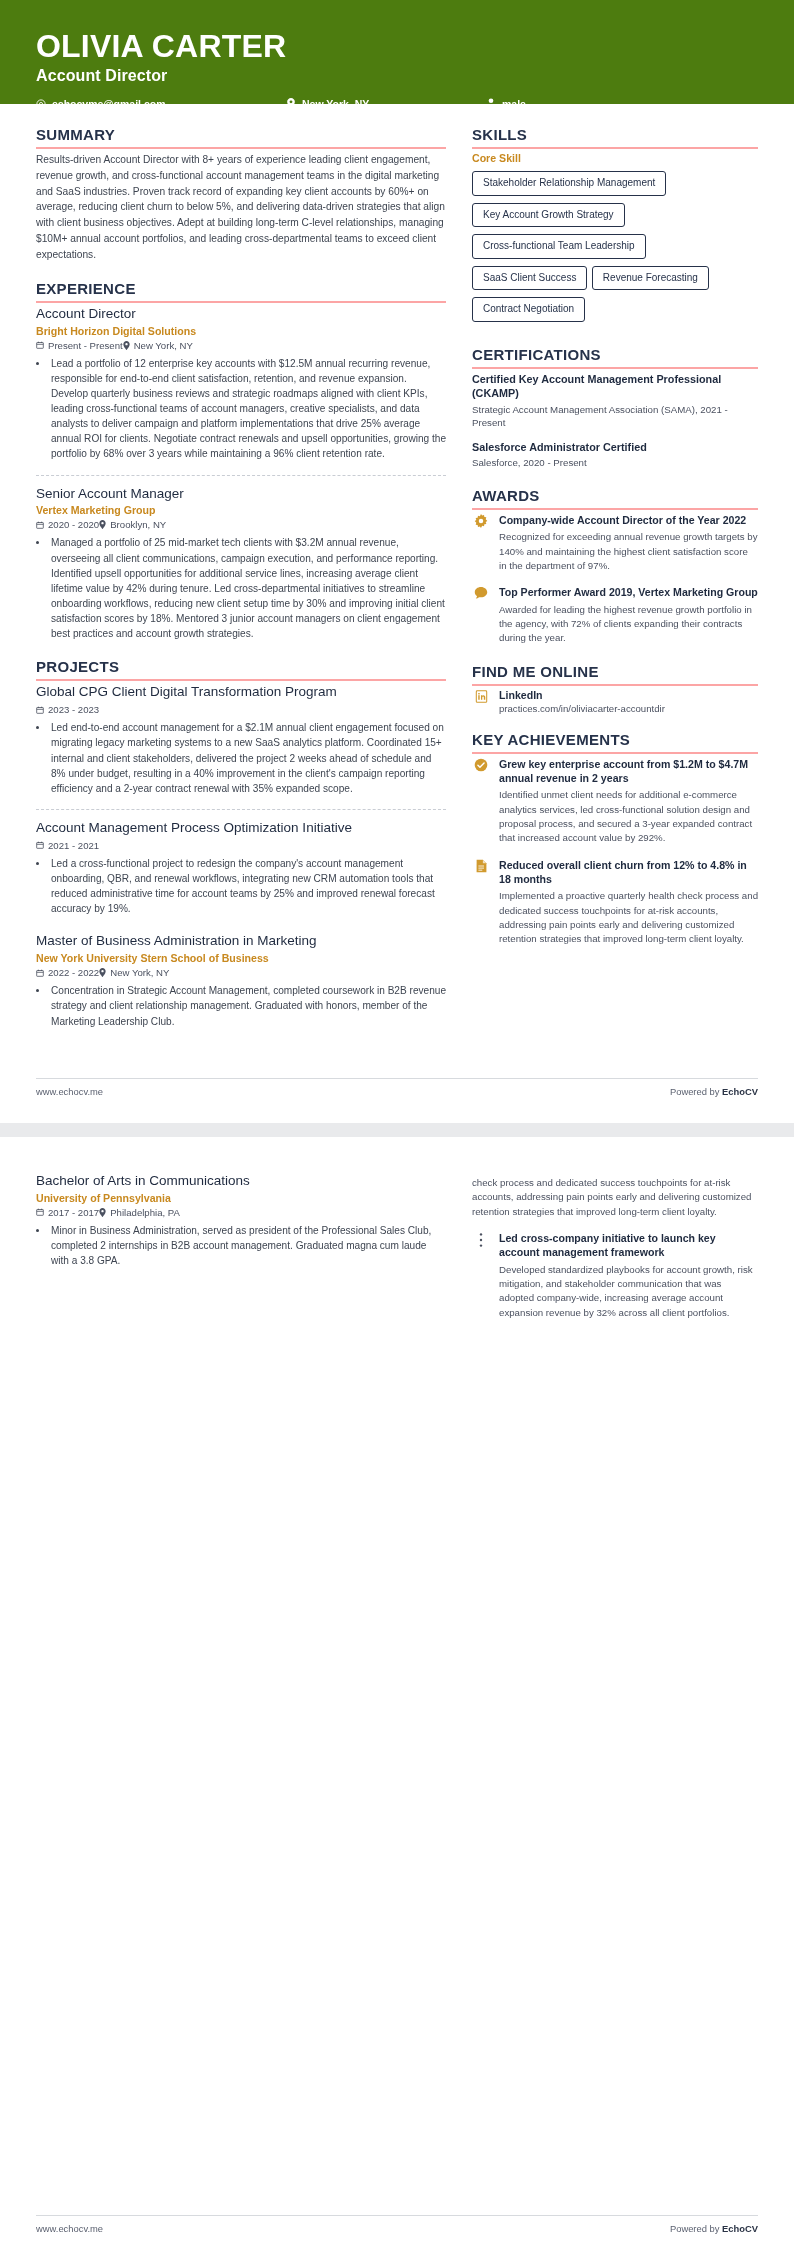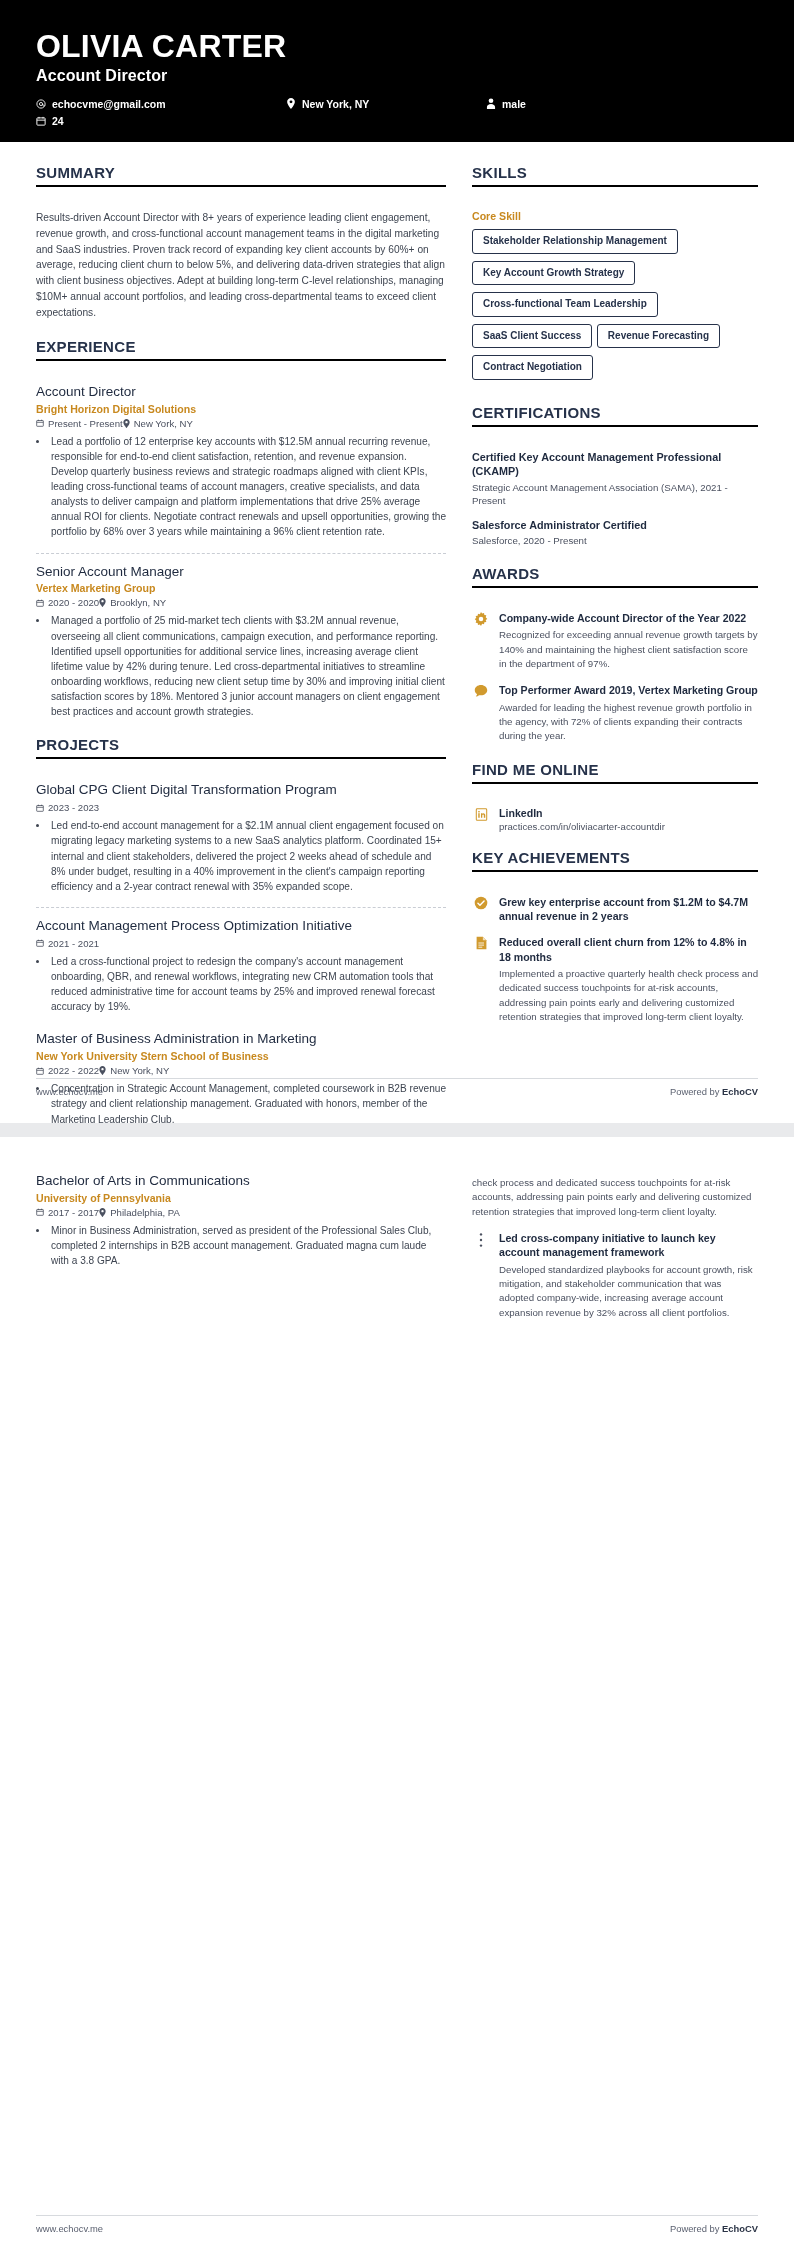--- a/index.html
+++ b/index.html
@@ -13,22 +13,22 @@
     width: 794px;
     background: #ffffff;
     position: relative;
     overflow: hidden;
   }
   .page-1 { height: 1123px; }
   .page-2 { height: 1123px; }
 
   
   .banner {
-    background: #000000;
-    height: 142px;
+    background: #4d7c0f;
+    height: 104px;
     padding: 30px 36px 0 36px;
     color: #ffffff;
     position: relative;
   }
   .name {
     font-size: 32px;
     font-weight: bold;
     letter-spacing: 0.2px;
     line-height: 1.05;
   }
@@ -60,22 +60,22 @@
   .col-right { width: 286px; flex: 0 0 286px; }
 
   .sec-title {
     font-size: 15px;
     font-weight: bold;
     color: #26324a;
     letter-spacing: 0.3px;
     padding-bottom: 4px;
   }
   .sec-rule {
-    border-bottom: 2px solid #000000;
-    margin-bottom: 23px;
+    border-bottom: 2px solid #fca5a5;
+    margin-bottom: 3px;
   }
   .section { margin-bottom: 17px; }
 
   .para {
     font-size: 10.2px;
     line-height: 1.55;
     color: #3e4551;
     text-align: left;
   }
 
@@ -124,21 +124,21 @@
     font-size: 10.6px;
     font-weight: bold;
     color: #c8891f;
     margin-bottom: 7px;
   }
   .chip {
     border: 1.4px solid #26324a;
     border-radius: 3px;
     padding: 5px 10px;
     font-size: 10px;
-    font-weight: bold;
+    font-weight: normal;
     color: #26324a;
     display: inline-block;
     margin-bottom: 7px;
     line-height: 1.25;
   }
   .cert { margin-bottom: 10px; }
   .cert-name {
     font-size: 10.8px;
     font-weight: bold;
     color: #1f2a3f;
@@ -476,20 +476,21 @@
         <div class="sec-title sec-rule">KEY ACHIEVEMENTS</div>
         <div class="achv">
           <div class="achv-ic">
             <svg width="14" height="14" viewBox="0 0 20 20">
                 <circle cx="10" cy="10" r="9" fill="#d19a2e"></circle>
                 <path d="M5.6 10.2l2.9 2.9 5.9-6" fill="none" stroke="#ffffff" stroke-width="2" stroke-linecap="round" stroke-linejoin="round"></path>
               </svg>
           </div>
           <div class="achv-body">
             <div class="achv-title">Grew key enterprise account from $1.2M to $4.7M annual revenue in 2 years</div>
+            <div class="achv-desc">Identified unmet client needs for additional e-commerce analytics services, led cross-functional solution design and proposal process, and secured a 3-year expanded contract that increased account value by 292%.</div>
           </div>
         </div>
         <div class="achv">
           <div class="achv-ic">
             <svg width="13" height="14" viewBox="0 0 18 20" fill="#d19a2e">
                 <path d="M2 1h9l5 5v13H2z" fill="#d19a2e"></path>
                 <path d="M11 1v5h5" fill="#f2e0bd"></path>
                 <path d="M4.6 10h8M4.6 13h8M4.6 16h5.5" stroke="#ffffff" stroke-width="1.2"></path>
               </svg>
           </div>

